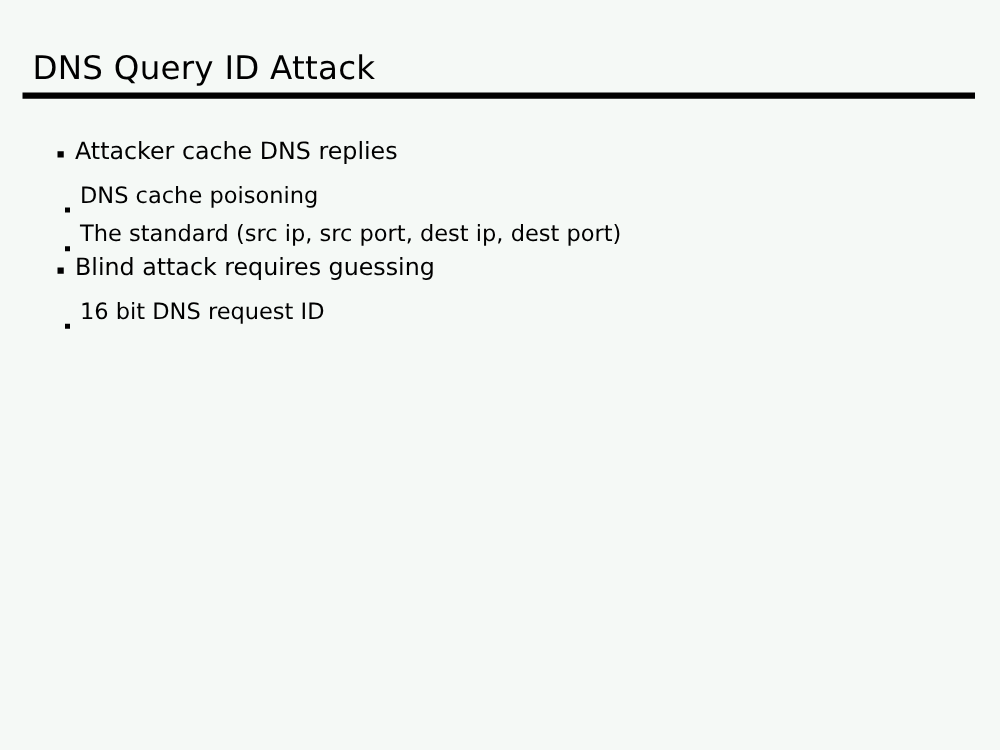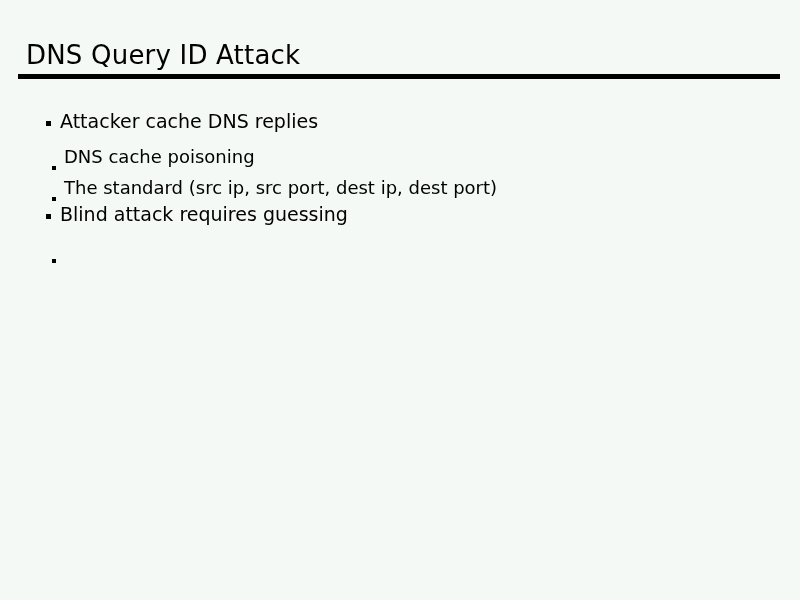--- a/index.html
+++ b/index.html
@@ -116,17 +116,18 @@
       <span class="bullet-text">The standard (src ip, src port, dest ip, dest port)</span>
     </li>
 
     <li class="bullet-row level-1">
       <span class="marker"></span>
       <span class="bullet-text">Blind attack requires guessing</span>
     </li>
 
     <li class="bullet-row level-2">
       <span class="marker"></span>
+      <span class="bullet-text">16 bit DNS request ID</span>
     </li>
 
   </ul>
 
 </div>
 
 </body></html>

